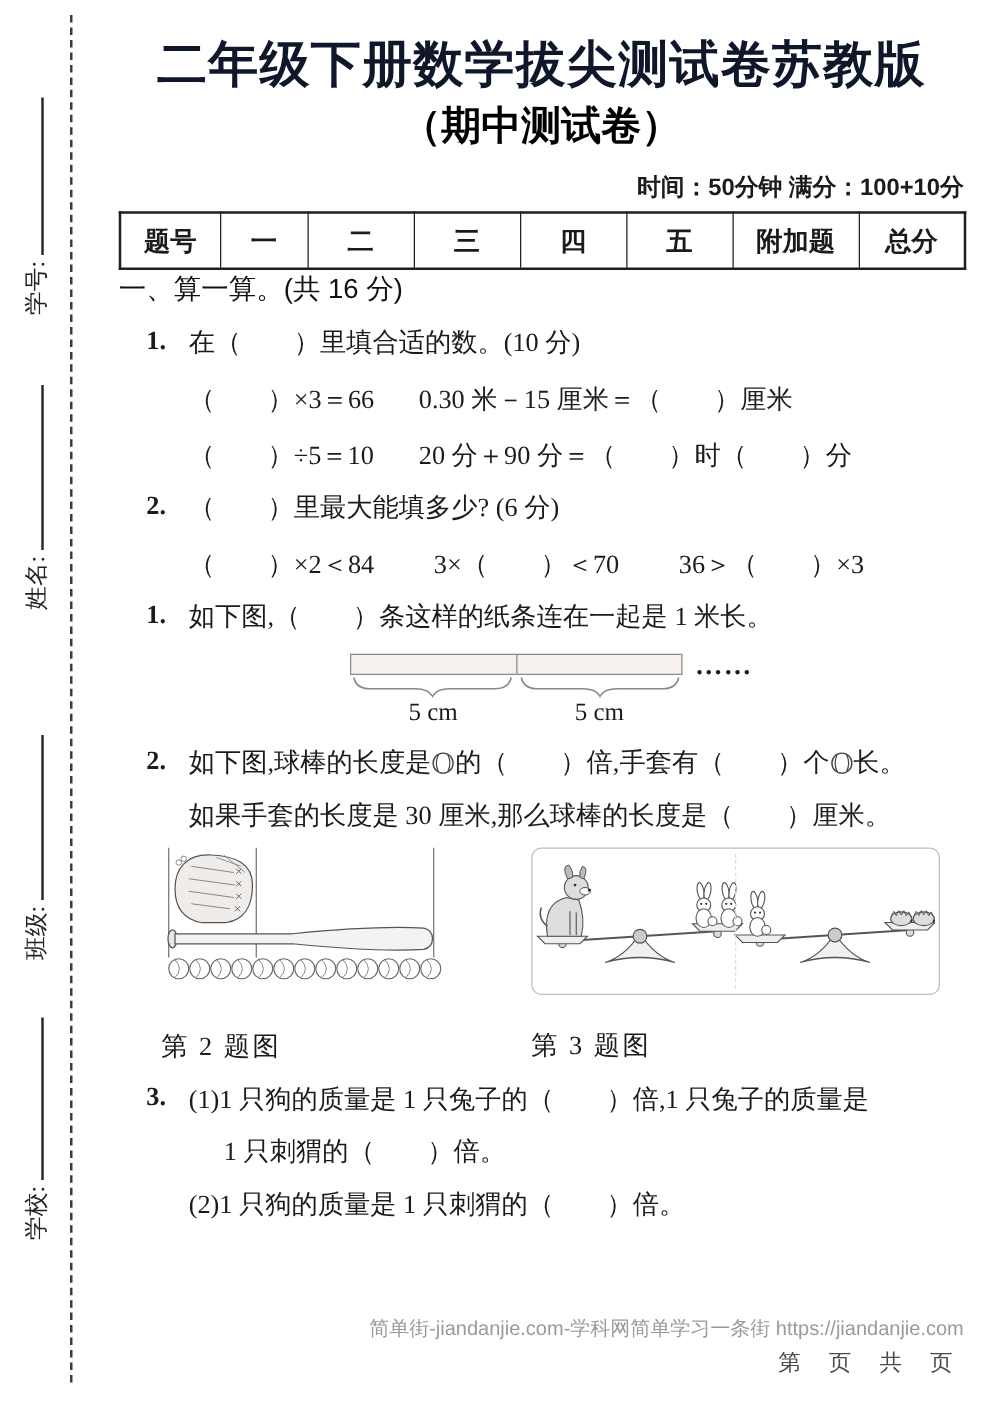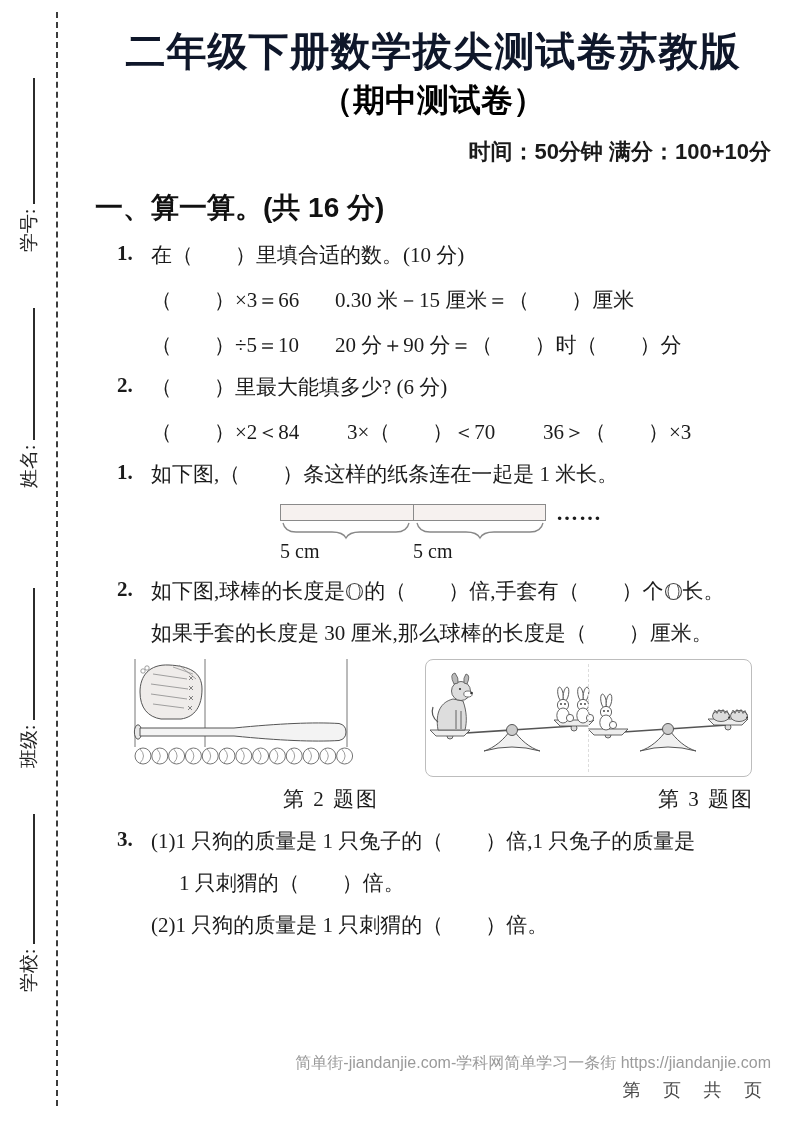--- a/index.html
+++ b/index.html
@@ -17,57 +17,57 @@
   .mf-banji{top:768px;}   .mf-banji .wline{width:132px;}
   .mf-xuexiao{top:992px;} .mf-xuexiao .wline{width:130px;}
 
   
   .content{position:absolute;left:95px;top:0;width:676px;}
   .title{margin-top:24px;text-align:center;font-family:"Liberation Sans","DejaVu Sans",sans-serif;
          font-weight:700;font-size:40px;letter-spacing:1px;color:#0f172a;}
   .subtitle{margin-top:0;text-align:center;font-family:"Liberation Sans","DejaVu Sans",sans-serif;
             font-weight:700;font-size:32px;color:#000;}
   .info{margin-top:14px;margin-bottom:6px;text-align:right;
-        font-family:"Liberation Sans","DejaVu Sans",sans-serif;font-weight:700;font-size:22px;}
+        font-family:"Liberation Sans","DejaVu Sans",sans-serif;font-weight:700;font-size:19px;}
 
   table.score{border-collapse:collapse;width:676px;table-layout:fixed;}
   table.score td{border:1.6px solid #1f1f1f;text-align:center;vertical-align:middle;
         font-family:"Liberation Sans","DejaVu Sans",sans-serif;font-weight:700;font-size:21px;}
   table.score{border:2.4px solid #1f1f1f;}
   tr.r1 td{height:41px;} tr.r2 td{height:40px;}
 
-  .sec-h{margin-top:16px;font-family:"Liberation Sans","DejaVu Sans",sans-serif;
-         font-weight:700;font-size:28px;color:#111;}
+  .sec-h{font-family:"Liberation Sans","DejaVu Sans",sans-serif;
+         font-weight:400;font-size:22px;color:#111;}
   .qline{margin-top:14px;font-size:21px;display:flex;}
   .qnum{font-weight:700;width:34px;padding-left:22px;flex:none;}
   .qtext{flex:1;}
   .mrow{margin-top:17px;padding-left:56px;font-size:21px;display:flex;}
   .mrow .c1{width:184px;flex:none;}
   .mrow3 .c1,.mrow3 .c2{width:196px;flex:none;}
   .cont{padding-left:56px;}
 
   
   .stripfig{margin:16px 0 4px 185px;display:flex;align-items:flex-start;}
   .stripwrap{width:266px;}
   .strip{display:flex;height:15px;border:1px solid #8a8a8a;background:#f6f1ef;}
   .strip span{flex:1;} .strip span:first-child{border-right:1px solid #8a8a8a;}
   .bracesvg{display:block;margin-top:1px;}
   .striplabels{display:flex;font-size:20px;}
-  .striplabels span{width:133px;}
+  .striplabels span{width:133px;text-align:center;}
   .dots{margin-left:10px;margin-top:-4px;font-weight:700;font-size:22px;letter-spacing:1px;}
 
   .ballicon{vertical-align:-3px;}
 
   
   .figs{display:flex;margin-top:12px;}
   .figcol2{margin-left:34px;width:250px;}
   .figcol3{margin-left:46px;width:329px;}
   .fig3frame{border:1px solid #bdbdbd;border-radius:8px;background:#fff;width:325px;height:116px;position:relative;}
   .fig3frame .mid{position:absolute;left:162px;top:4px;bottom:4px;border-left:1px dashed #ddd;}
-  .figcap{margin-top:8px;text-align:right;font-size:21px;letter-spacing:2px;}
+  .figcap{margin-top:26px;text-align:left;font-size:21px;letter-spacing:2px;}
 
   
   .footer{position:absolute;left:95px;bottom:20px;width:676px;text-align:right;}
   .flink{font-family:"Liberation Sans","DejaVu Sans",sans-serif;font-size:16px;color:#9a9a9a;text-decoration:none;display:block;}
   .fpage{margin-top:4px;font-size:18px;color:#4a4a4a;letter-spacing:9px;}
 </style>
 </head>
 <body>
 
 <div class="dash-sep"></div>
@@ -87,20 +87,30 @@
       <col style="width:80px">
         <col style="width:70px">
         <col style="width:85px">
         <col style="width:85px">
       <col style="width:85px">
         <col style="width:85px">
         <col style="width:101px">
         <col style="width:85px">
     </colgroup>
     <tbody>
+        <tr class="r1">
+      <td>题号</td>
+      <td>一</td>
+      <td>二</td>
+      <td>三</td>
+      <td>四</td>
+      <td>五</td>
+      <td>附加题</td>
+      <td>总分</td>
+    </tr>
   </tbody>
     </table>
 
   <div class="sec-h">一、算一算。(共 16 分)</div>
 
   <div class="qline">
     <span class="qnum">1.</span>
     <span class="qtext">在（　　）里填合适的数。(10 分)</span>
   </div>
   <div class="mrow">

